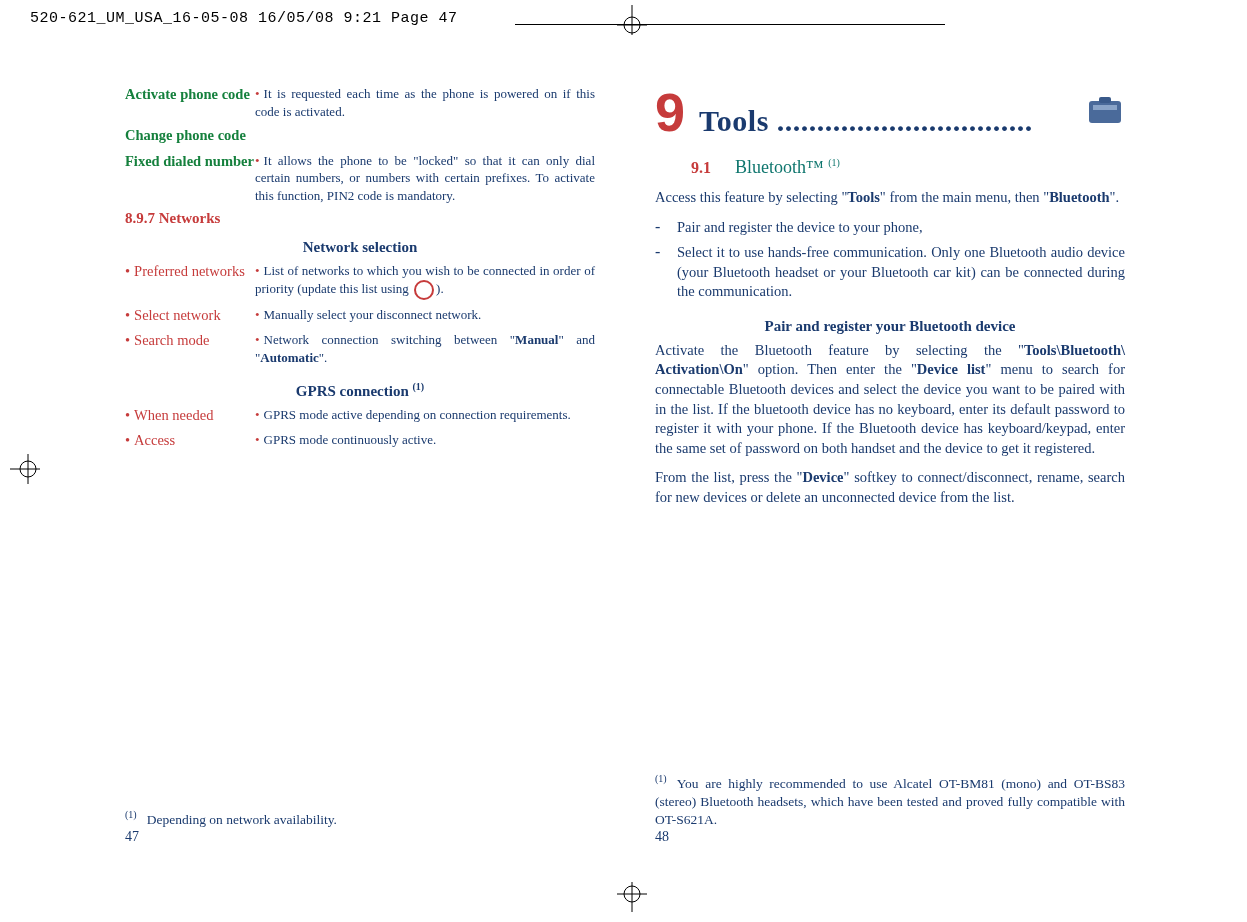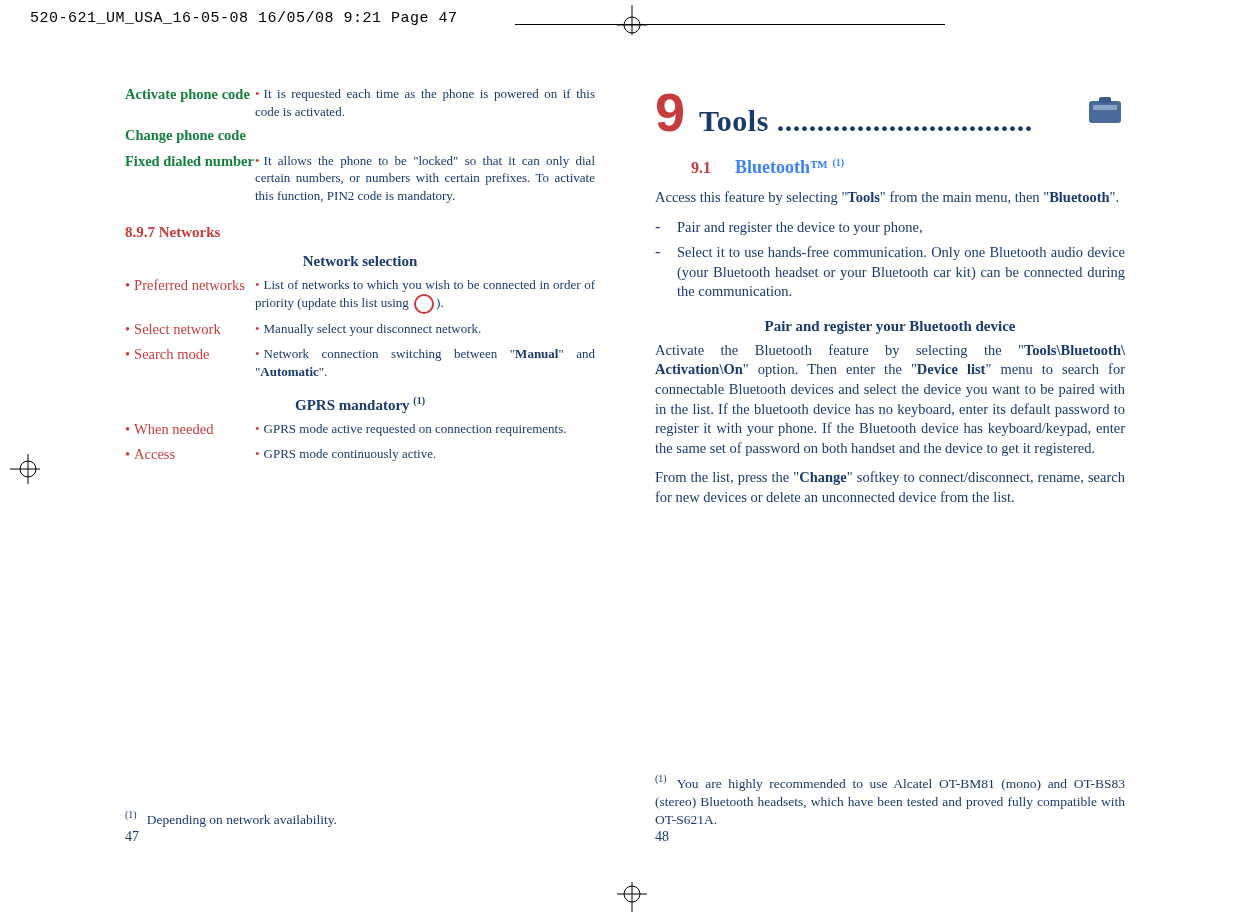--- a/index.html
+++ b/index.html
@@ -85,21 +85,20 @@
     text-align: justify;
   }
   .bullet {
     color: #c63b3b;
     margin-right: 4px;
   }
   .sec-num {
     color: #c63b3b;
     font-weight: bold;
     font-size: 15px;
-    margin-top: 14px;
     margin-bottom: 4px;
   }
   .sub-hd {
     color: #1a3a6e;
     font-weight: bold;
     font-size: 15px;
     margin-top: 8px;
     margin-bottom: 6px;
     text-align: center;
   }
@@ -141,22 +140,22 @@
     margin-bottom: 10px;
   }
   .sec91 .n {
     color: #c63b3b;
     font-weight: bold;
     font-size: 16px;
     margin-right: 20px;
     margin-left: 36px;
   }
   .sec91 .t {
-    color: #3b82f6;
-    font-weight: bold;
+    color: #0f766e;
+    font-weight: normal;
     font-size: 18px;
   }
   .p {
     color: #1a3a6e;
     font-size: 14.5px;
     line-height: 1.35;
     text-align: justify;
     margin-bottom: 10px;
   }
   .li {
@@ -227,25 +226,25 @@
     </div>
     <div class="row">
       <div class="term red-term"><span class="bullet">•</span><span>Select network</span></div>
       <div class="desc"><span class="bullet">•</span><span>Manually select your disconnect network.</span></div>
     </div>
     <div class="row">
       <div class="term red-term"><span class="bullet">•</span><span>Search mode</span></div>
       <div class="desc"><span class="bullet">•</span><span>Network connection switching between "</span><b>Manual</b><span>" and "</span><b>Automatic</b><span>".</span></div>
     </div>
 
-    <div class="sub-hd"><span>GPRS mandatory </span><span class="sup">(1)</span></div>
+    <div class="sub-hd"><span>GPRS connection </span><span class="sup">(1)</span></div>
 
     <div class="row">
       <div class="term red-term"><span class="bullet">•</span><span>When needed</span></div>
-      <div class="desc"><span class="bullet">•</span><span>GPRS mode active requested on connection requirements.</span></div>
+      <div class="desc"><span class="bullet">•</span><span>GPRS mode active depending on connection requirements.</span></div>
     </div>
     <div class="row">
       <div class="term red-term"><span class="bullet">•</span><span>Access</span></div>
       <div class="desc"><span class="bullet">•</span><span>GPRS mode continuously active.</span></div>
     </div>
 
     <div style="flex:1"></div>
     <div class="foot"><span class="sup">(1)</span><span>Depending on network availability.</span></div>
     <div class="page-number">47</div>
   </div>
@@ -277,20 +276,20 @@
       </div>
     <div class="li">
         <span class="dash">-</span>
         <span class="txt">Select it to use hands-free communication. Only one Bluetooth audio device (your Bluetooth headset or your Bluetooth car kit) can be connected during the communication.</span>
       </div>
 
     <div class="sub-hd" style="margin-top:10px">Pair and register your Bluetooth device</div>
 
     <div class="p"><span>Activate the Bluetooth feature by selecting the "</span><b>Tools\Bluetooth\ Activation\On</b><span>" option.  Then enter the "</span><b>Device list</b><span>" menu to search for connectable Bluetooth devices and select the device you want to be paired with in the list. If the bluetooth device has no keyboard, enter its default password to register it with your phone. If the Bluetooth device has keyboard/keypad, enter the same set of password on both handset and the device to get it registered.</span></div>
 
-    <div class="p"><span>From the list, press the "</span><b>Change</b><span>" softkey to connect/disconnect, rename, search for new devices or delete an unconnected device from the list.</span></div>
+    <div class="p"><span>From the list, press the "</span><b>Device</b><span>" softkey to connect/disconnect, rename, search for new devices or delete an unconnected device from the list.</span></div>
 
     <div style="flex:1"></div>
     <div class="foot"><span class="sup">(1)</span><span>You are highly recommended to use Alcatel OT-BM81 (mono) and OT-BS83 (stereo) Bluetooth headsets, which have been tested and proved fully compatible with OT-S621A.</span></div>
     <div class="page-number">48</div>
   </div>
 
 </div>
 
 </body></html>

